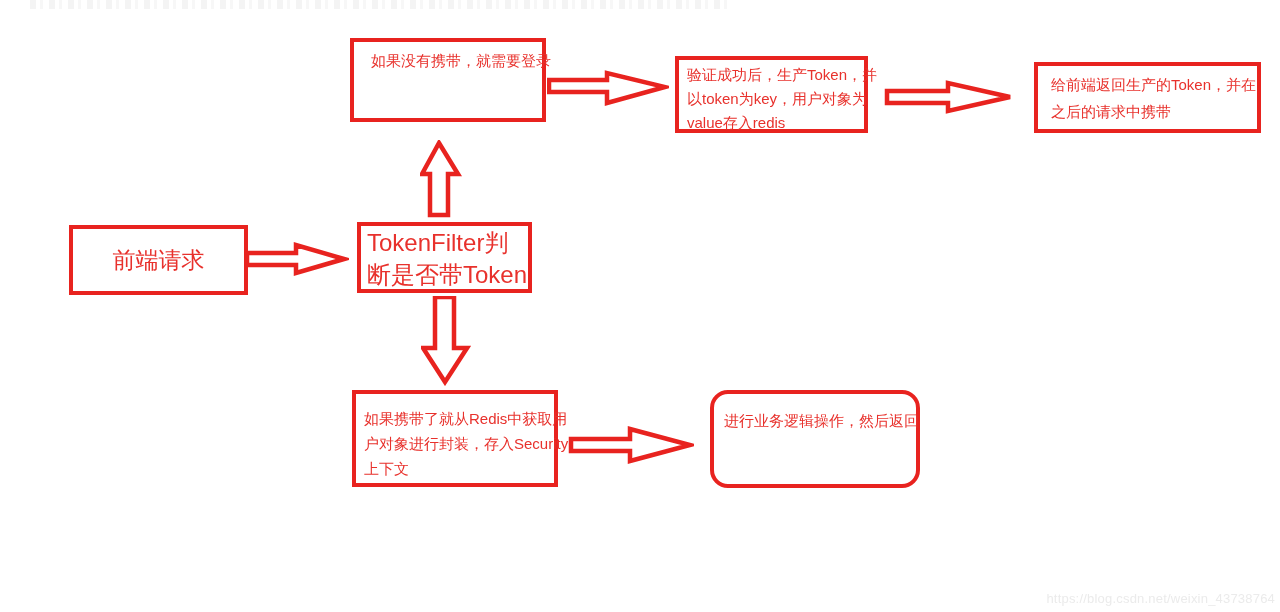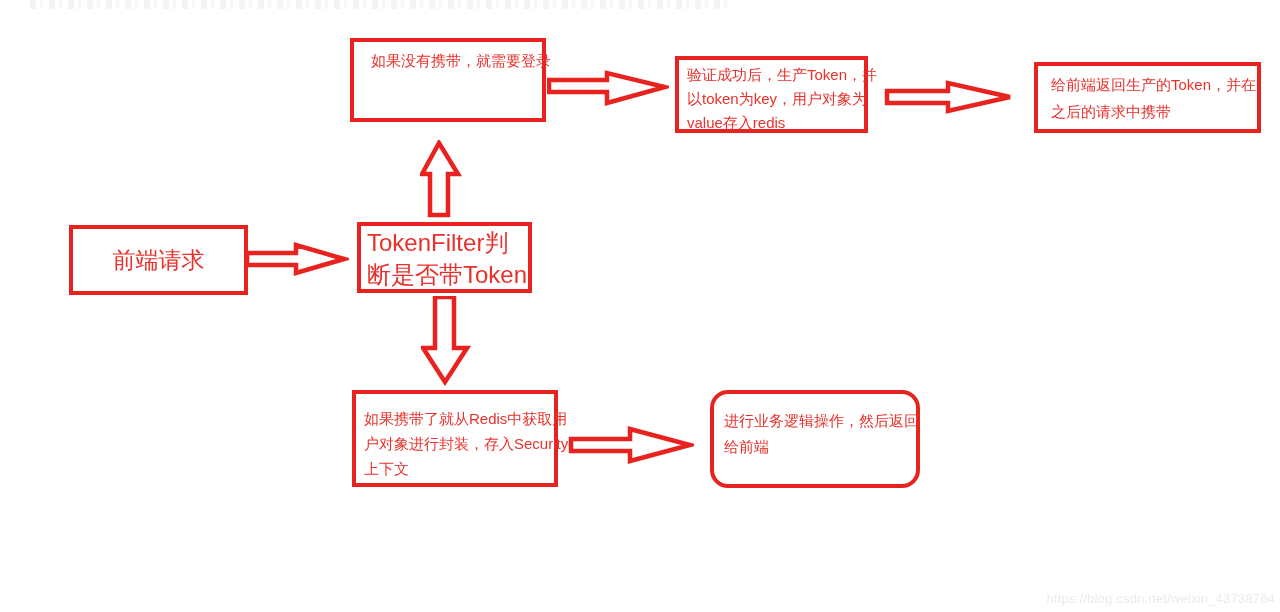--- a/index.html
+++ b/index.html
@@ -96,21 +96,20 @@
   </div>
 
   <div class="node" id="node-redis-get">
     <div class="ln">如果携带了就从Redis中获取用</div>
     <div class="ln">户对象进行封装，存入Security</div>
     <div class="ln">上下文</div>
   </div>
 
   <div class="node" id="node-business">
     <div class="ln">进行业务逻辑操作，然后返回</div>
-    <div class="ln">给前端</div>
   </div>
 
   <svg class="arrow" id="arrow-frontend-to-tokenfilter" width="106" height="38" viewBox="0 0 106 38">
     <polygon points="4,13 53,13 53,5 101,19 53,33 53,25 4,25"></polygon>
   </svg>
 
   <svg class="arrow" id="arrow-tokenfilter-to-notoken" width="44" height="78" viewBox="0 0 44 78">
     <polygon points="19,3 38,34 28,34 28,75 10,75 10,34 2,34"></polygon>
   </svg>
 

